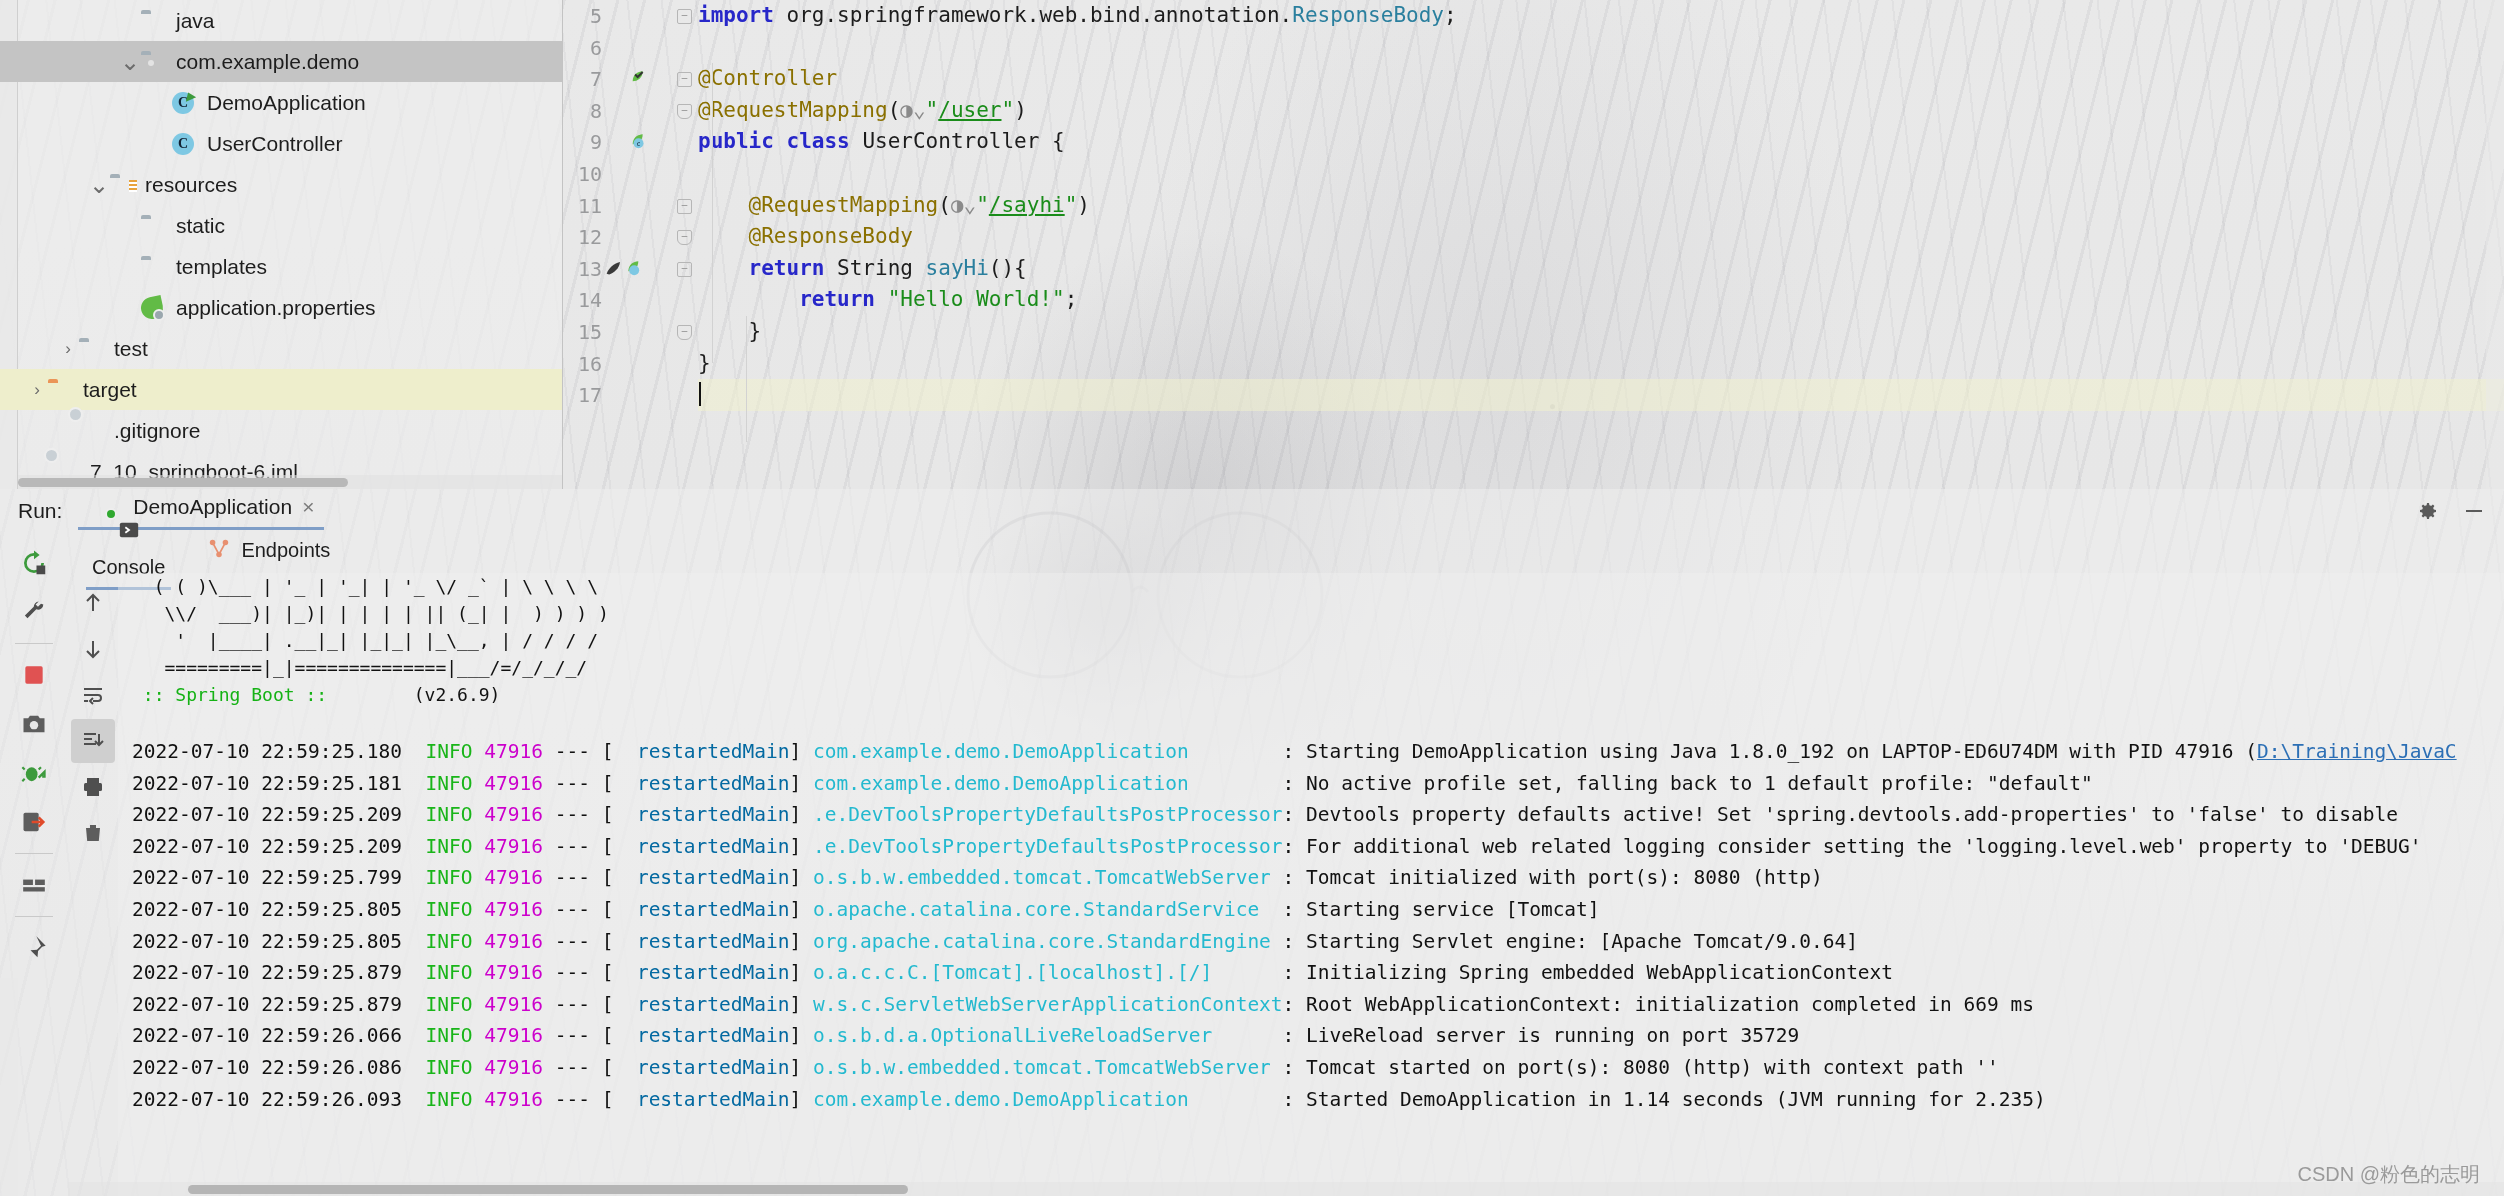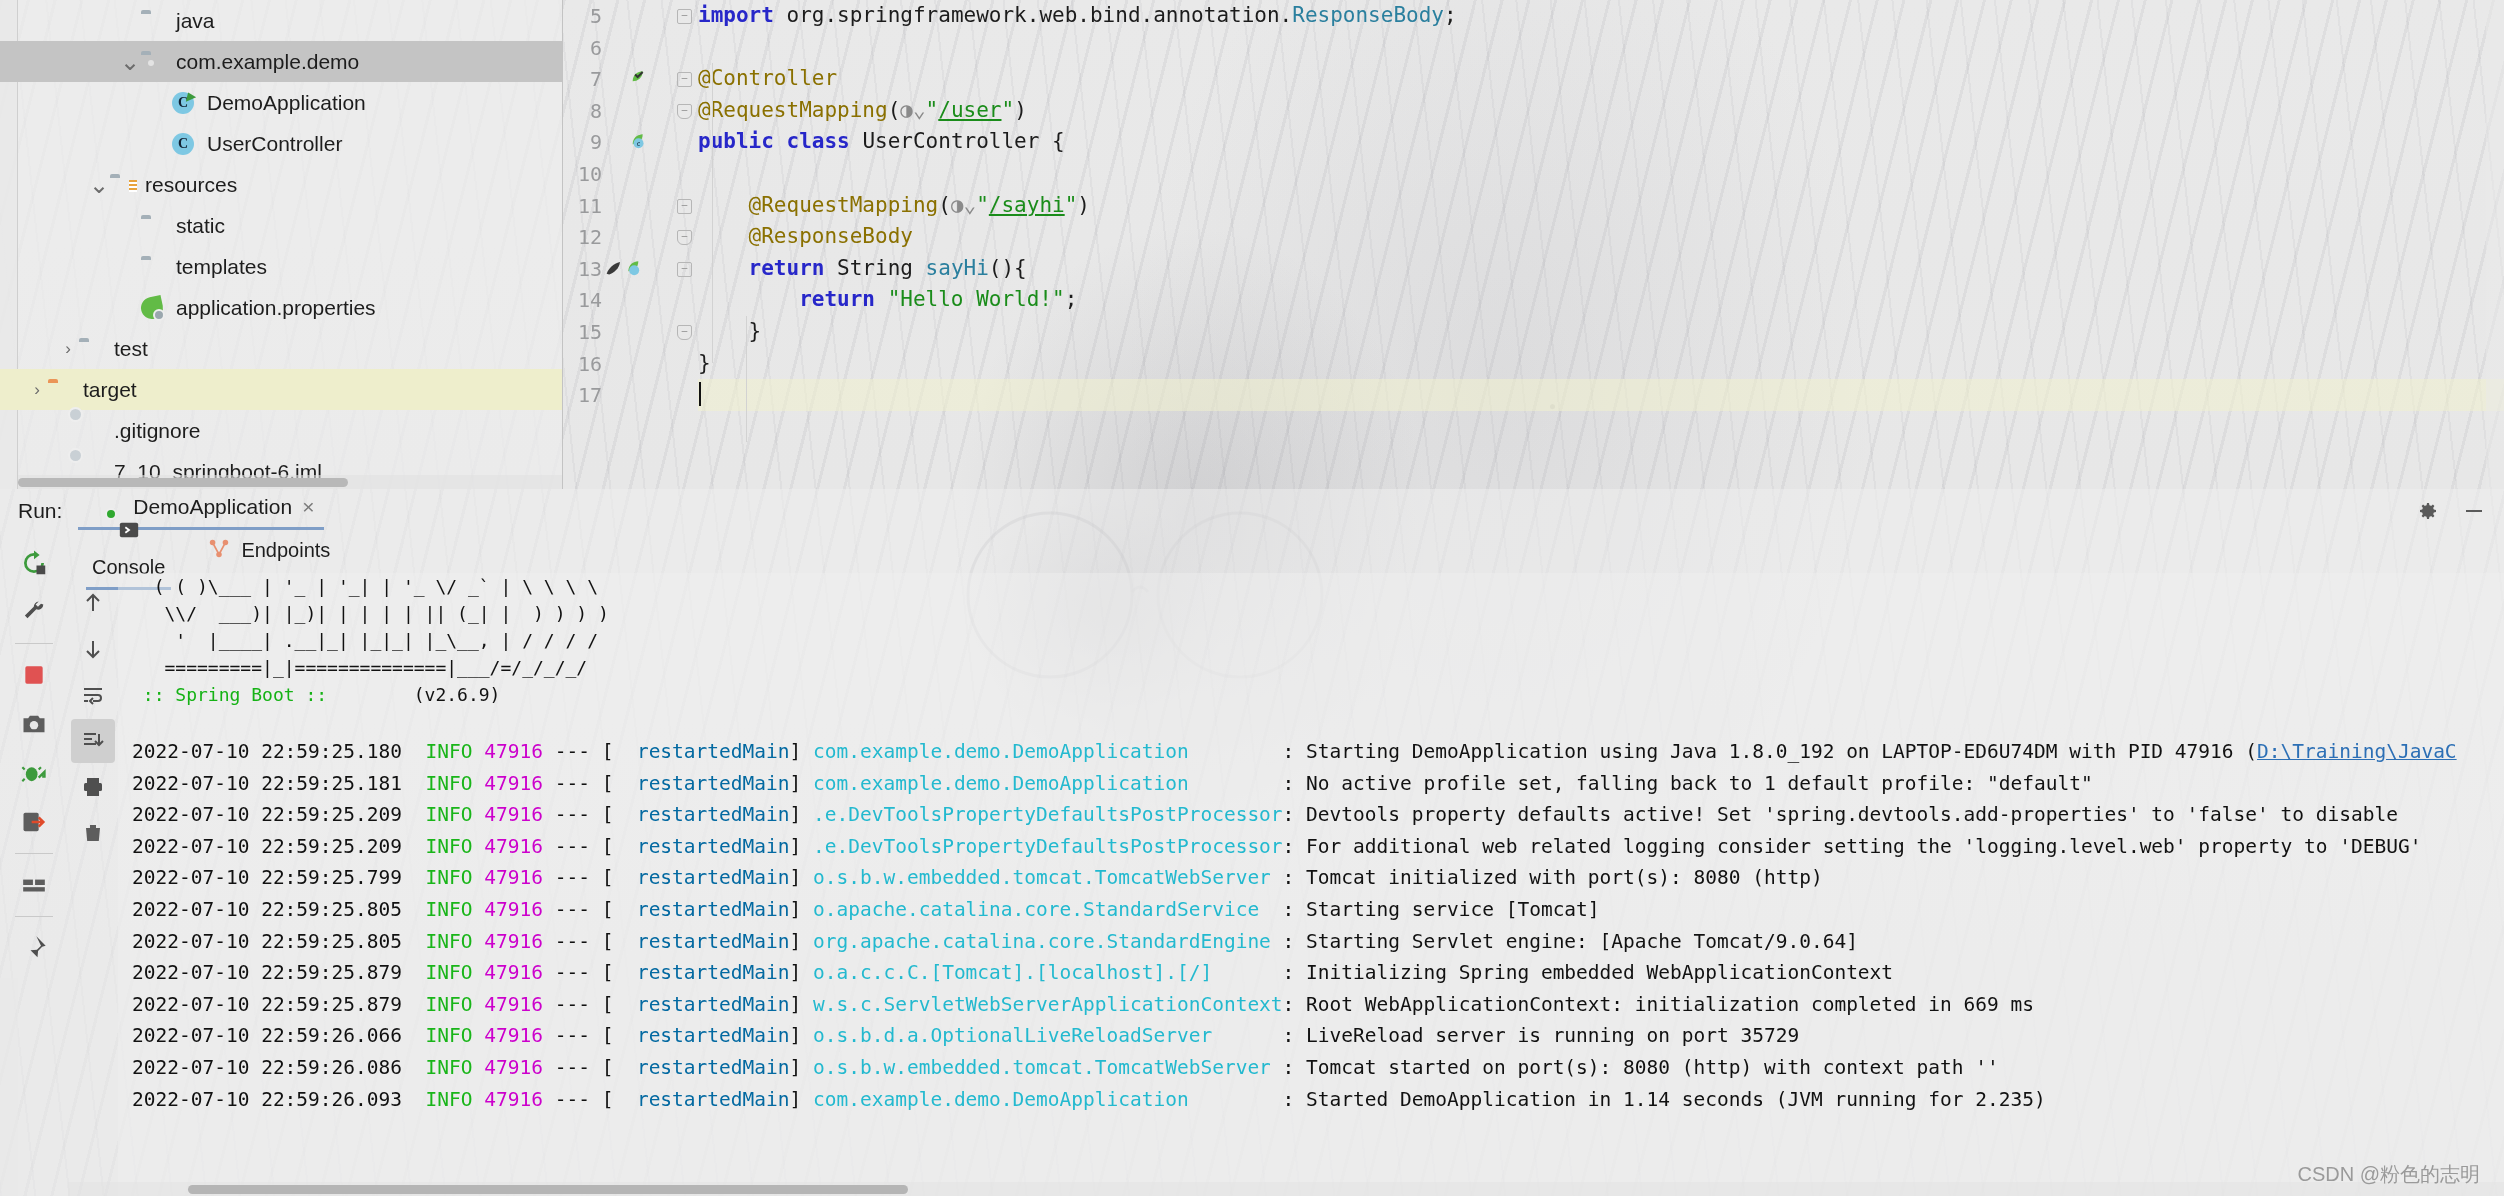--- a/index.html
+++ b/index.html
@@ -188,21 +188,21 @@
       <div class="tree-row hl" style="padding-left: 26px;">
         <span class="twisty">›</span>
         <span class="ico"><span class="folder orange"></span></span>
         <span>target</span>
       </div>
       <div class="tree-row" style="padding-left: 57px;">
         <span class="twisty"></span>
         <span class="ico"><span class="filedoc"></span></span>
         <span>.gitignore</span>
       </div>
-      <div class="tree-row" style="padding-left: 57px;">
+      <div class="tree-row" style="padding-left: 33px;">
         <span class="twisty"></span>
         <span class="ico"><span class="filedoc" style="border-bottom:5px solid #4f4f4f"></span></span>
         <span>7_10_springboot-6.iml</span>
       </div>
       <div class="tree-row" style="padding-left: 57px;">
         <span class="twisty"></span>
         <span class="ico"><span class="mico">m</span></span>
         <span>pom.xml</span>
       </div>
       <div class="tree-row" style="padding-left: 26px;">

